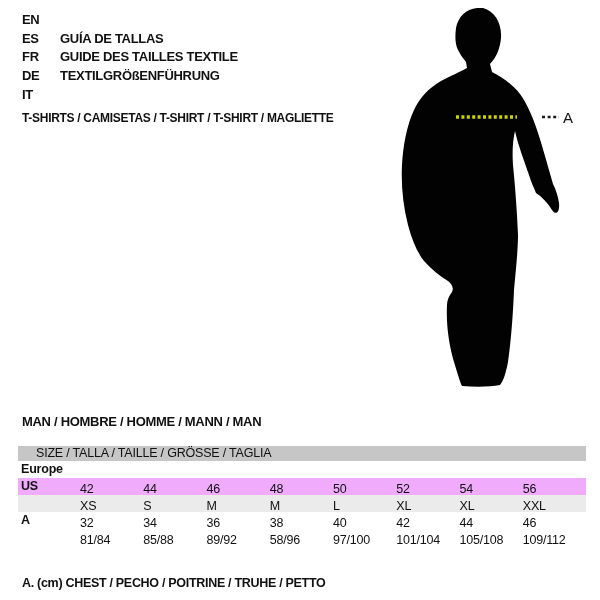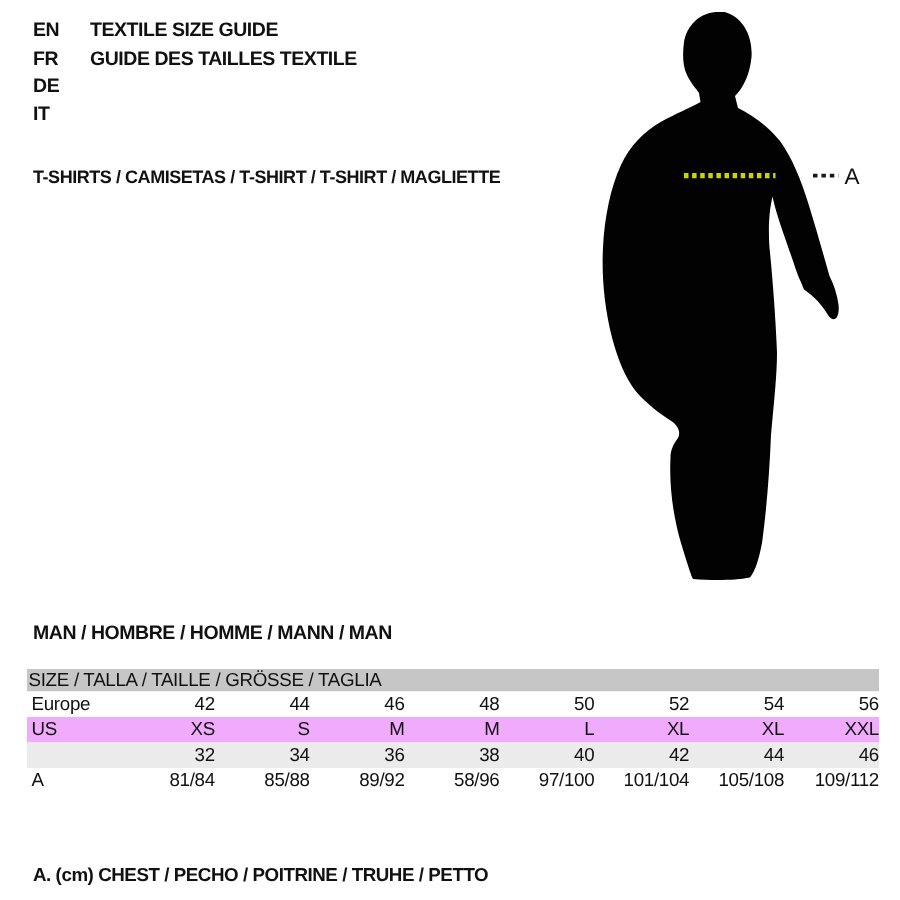--- a/index.html
+++ b/index.html
@@ -81,38 +81,40 @@
     position: absolute;
     left: 18px;
     top: 446px;
     width: 568px;
     font-size: 12.5px;
     letter-spacing: -0.2px;
   }
   .size-table-header {
     height: 15px;
     line-height: 15px;
-    padding-left: 1px;
+    padding-left: 18px;
     font-size: 12.5px;
     white-space: nowrap;
   }
   .size-row {
     display: grid;
     grid-template-columns: 62px repeat(8, 1fr);
     height: 17px;
     line-height: 17px;
   }
   .size-row .row-label {
     text-align: left;
     padding-left: 3px;
     white-space: nowrap;
+    font-weight: bold;
   }
   .size-row .cell {
-    text-align: right;
-    white-space: nowrap;
+    text-align: left;
+    white-space: nowrap;
+    margin-top: 20px;
   }
 
   
   .footnote {
     position: absolute;
     left: 22px;
     top: 576px;
     font-size: 12.5px;
     font-weight: 700;
     letter-spacing: -0.3px;
@@ -120,28 +122,32 @@
   }
 </style>
 </head>
 <body>
 
 <div class="canvas">
 
   <div class="lang-list">
       <div class="lang-row">
         <span class="lang-code">EN</span>
-        <span class="lang-label">TEXTILE SIZE GUIDE</span>
+      </div>
+      <div class="lang-row">
+        <span class="lang-code">ES</span>
+        <span class="lang-label">GUÍA DE TALLAS</span>
       </div>
       <div class="lang-row">
         <span class="lang-code">FR</span>
         <span class="lang-label">GUIDE DES TAILLES TEXTILE</span>
       </div>
       <div class="lang-row">
         <span class="lang-code">DE</span>
+        <span class="lang-label">TEXTILGRÖßENFÜHRUNG</span>
       </div>
       <div class="lang-row">
         <span class="lang-code">IT</span>
       </div>
     </div>
 
   <div class="category-block">
     <div class="category-line">T-SHIRTS / CAMISETAS / T-SHIRT / T-SHIRT / MAGLIETTE</div>
   </div>
 

